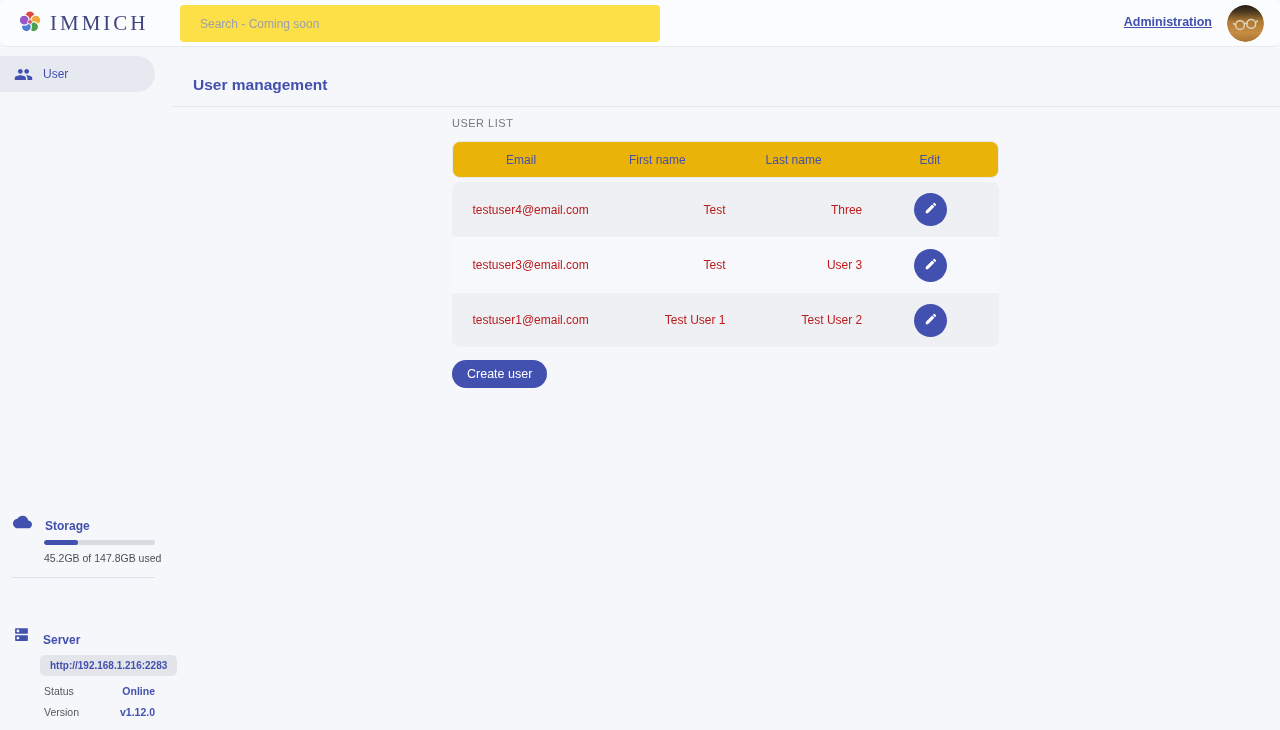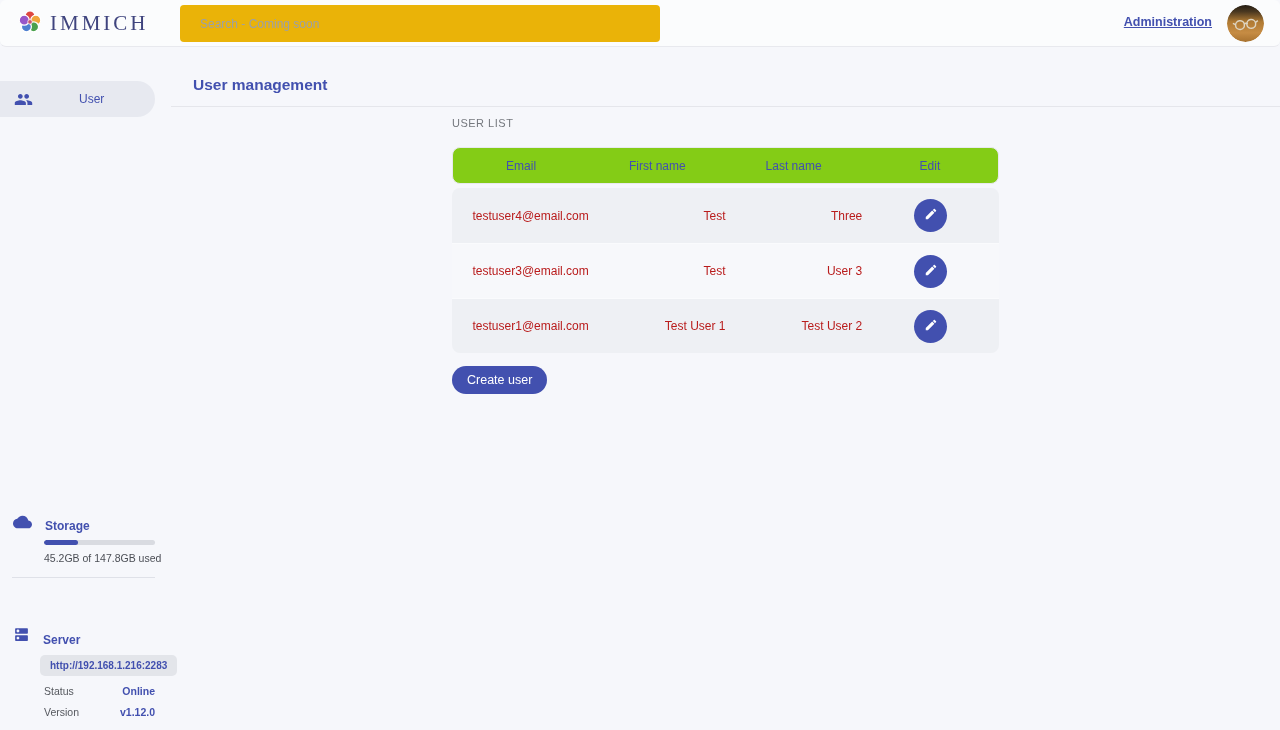--- a/index.html
+++ b/index.html
@@ -17,38 +17,38 @@
     background:#fbfcfd; border-bottom:1px solid #e8e9ee;
     display:flex; align-items:center;border-radius:6px;
   }
   .logo-wrap { display:flex; align-items:center; margin-left:16px; }
   .logo-text {
     font-family:"Liberation Serif", serif;
     font-size:21px; letter-spacing:3px; color:#3f447e; margin-left:6px;
   }
   .search-box {
     position:absolute; left:180px; top:5px; width:480px; height:37px;
-    background:#eab308; border:none; border-radius:4px;
+    background:#fde047; border:none; border-radius:4px;
     padding:0 20px; font-size:12px; color:#5b5f66; outline:none;
     font-family:"Liberation Sans", sans-serif;
   }
   .search-box::placeholder { color:#9ba0a9; }
   .admin-link {
     position:absolute; right:68px; top:15px;
     font-size:12.5px; font-weight:700; color:#4250af;
     text-decoration:underline; cursor:pointer;
   }
   .avatar { position:absolute; right:16px; top:5px; width:37px; height:37px;
     border-radius:50%; overflow:hidden; cursor:pointer; }
   
   .sidebar { position:absolute; top:47px; left:0; width:170px; height:683px; }
   .nav-pill {
-    position:absolute; top:34px; left:0; width:155px; height:36px;
+    position:absolute; top:9px; left:0; width:155px; height:36px;
     background:#e7e9f0; border-radius:0 18px 18px 0;
-    display:flex; align-items:center; cursor:pointer;gap:36px;
+    display:flex; align-items:center; cursor:pointer;
   }
   .nav-pill .nav-icon { margin-left:14px; display:flex; }
   .nav-pill .nav-label { margin-left:10px; font-size:12px; font-weight:500; color:#4250af; }
   .side-bottom { position:absolute; left:0; bottom:12px; width:170px; }
   .side-head { display:flex; align-items:flex-end; margin-left:13px;margin-top:48px; }
   .side-head .side-title { margin-left:13px; font-size:12px; font-weight:700; color:#4250af; }
   .progress-track {
     margin:7px 15px 0 44px; height:5px; background:#d9dbe1; border-radius:3px; overflow:hidden;
   }
   .progress-fill { height:100%; background:#4250af; border-radius:3px; }
@@ -63,21 +63,21 @@
   .kv-row { display:flex; justify-content:space-between; margin:9px 15px 0 44px; font-size:10.5px;gap:6px; }
   .kv-label { color:#55585e; }
   .kv-value { color:#4250af; font-weight:700; }
   
   .main { position:absolute; top:47px; left:170px; width:1110px; height:683px; }
   .page-title { position:absolute; top:29px; left:23px; font-size:15.5px; font-weight:700; color:#4250af; }
   .title-divider { position:absolute; top:59px; left:1px; width:1109px; border:none; border-top:1px solid #e5e6eb; }
   .content { position:absolute; left:282px; top:70px; width:547px; }
   .section-title { font-size:11px; letter-spacing:0.5px; color:#75787e; font-weight:500; }
   .table-header {
-    margin-top:18px; height:37px; background:#84cc16;
+    margin-top:12px; height:37px; background:#eab308;
     border:1px solid #e8e9ee; border-radius:8px;
     display:flex; align-items:center;
   }
   .th-cell { width:25%; text-align:center; font-size:12px; font-weight:500; color:#4250af; }
   .table-body { margin-top:4px; border-radius:8px; overflow:hidden; }
   .t-row { height:55px; display:flex; align-items:center; }
   .t-row + .t-row { border-top:1px solid #fafbfd; }
   .t-row.alt { background:#eef0f4; }
   .t-row.light { background:#f7f8fb; }
   .t-cell { width:25%; text-align:right; font-size:12px; color:#b91c1c; }

